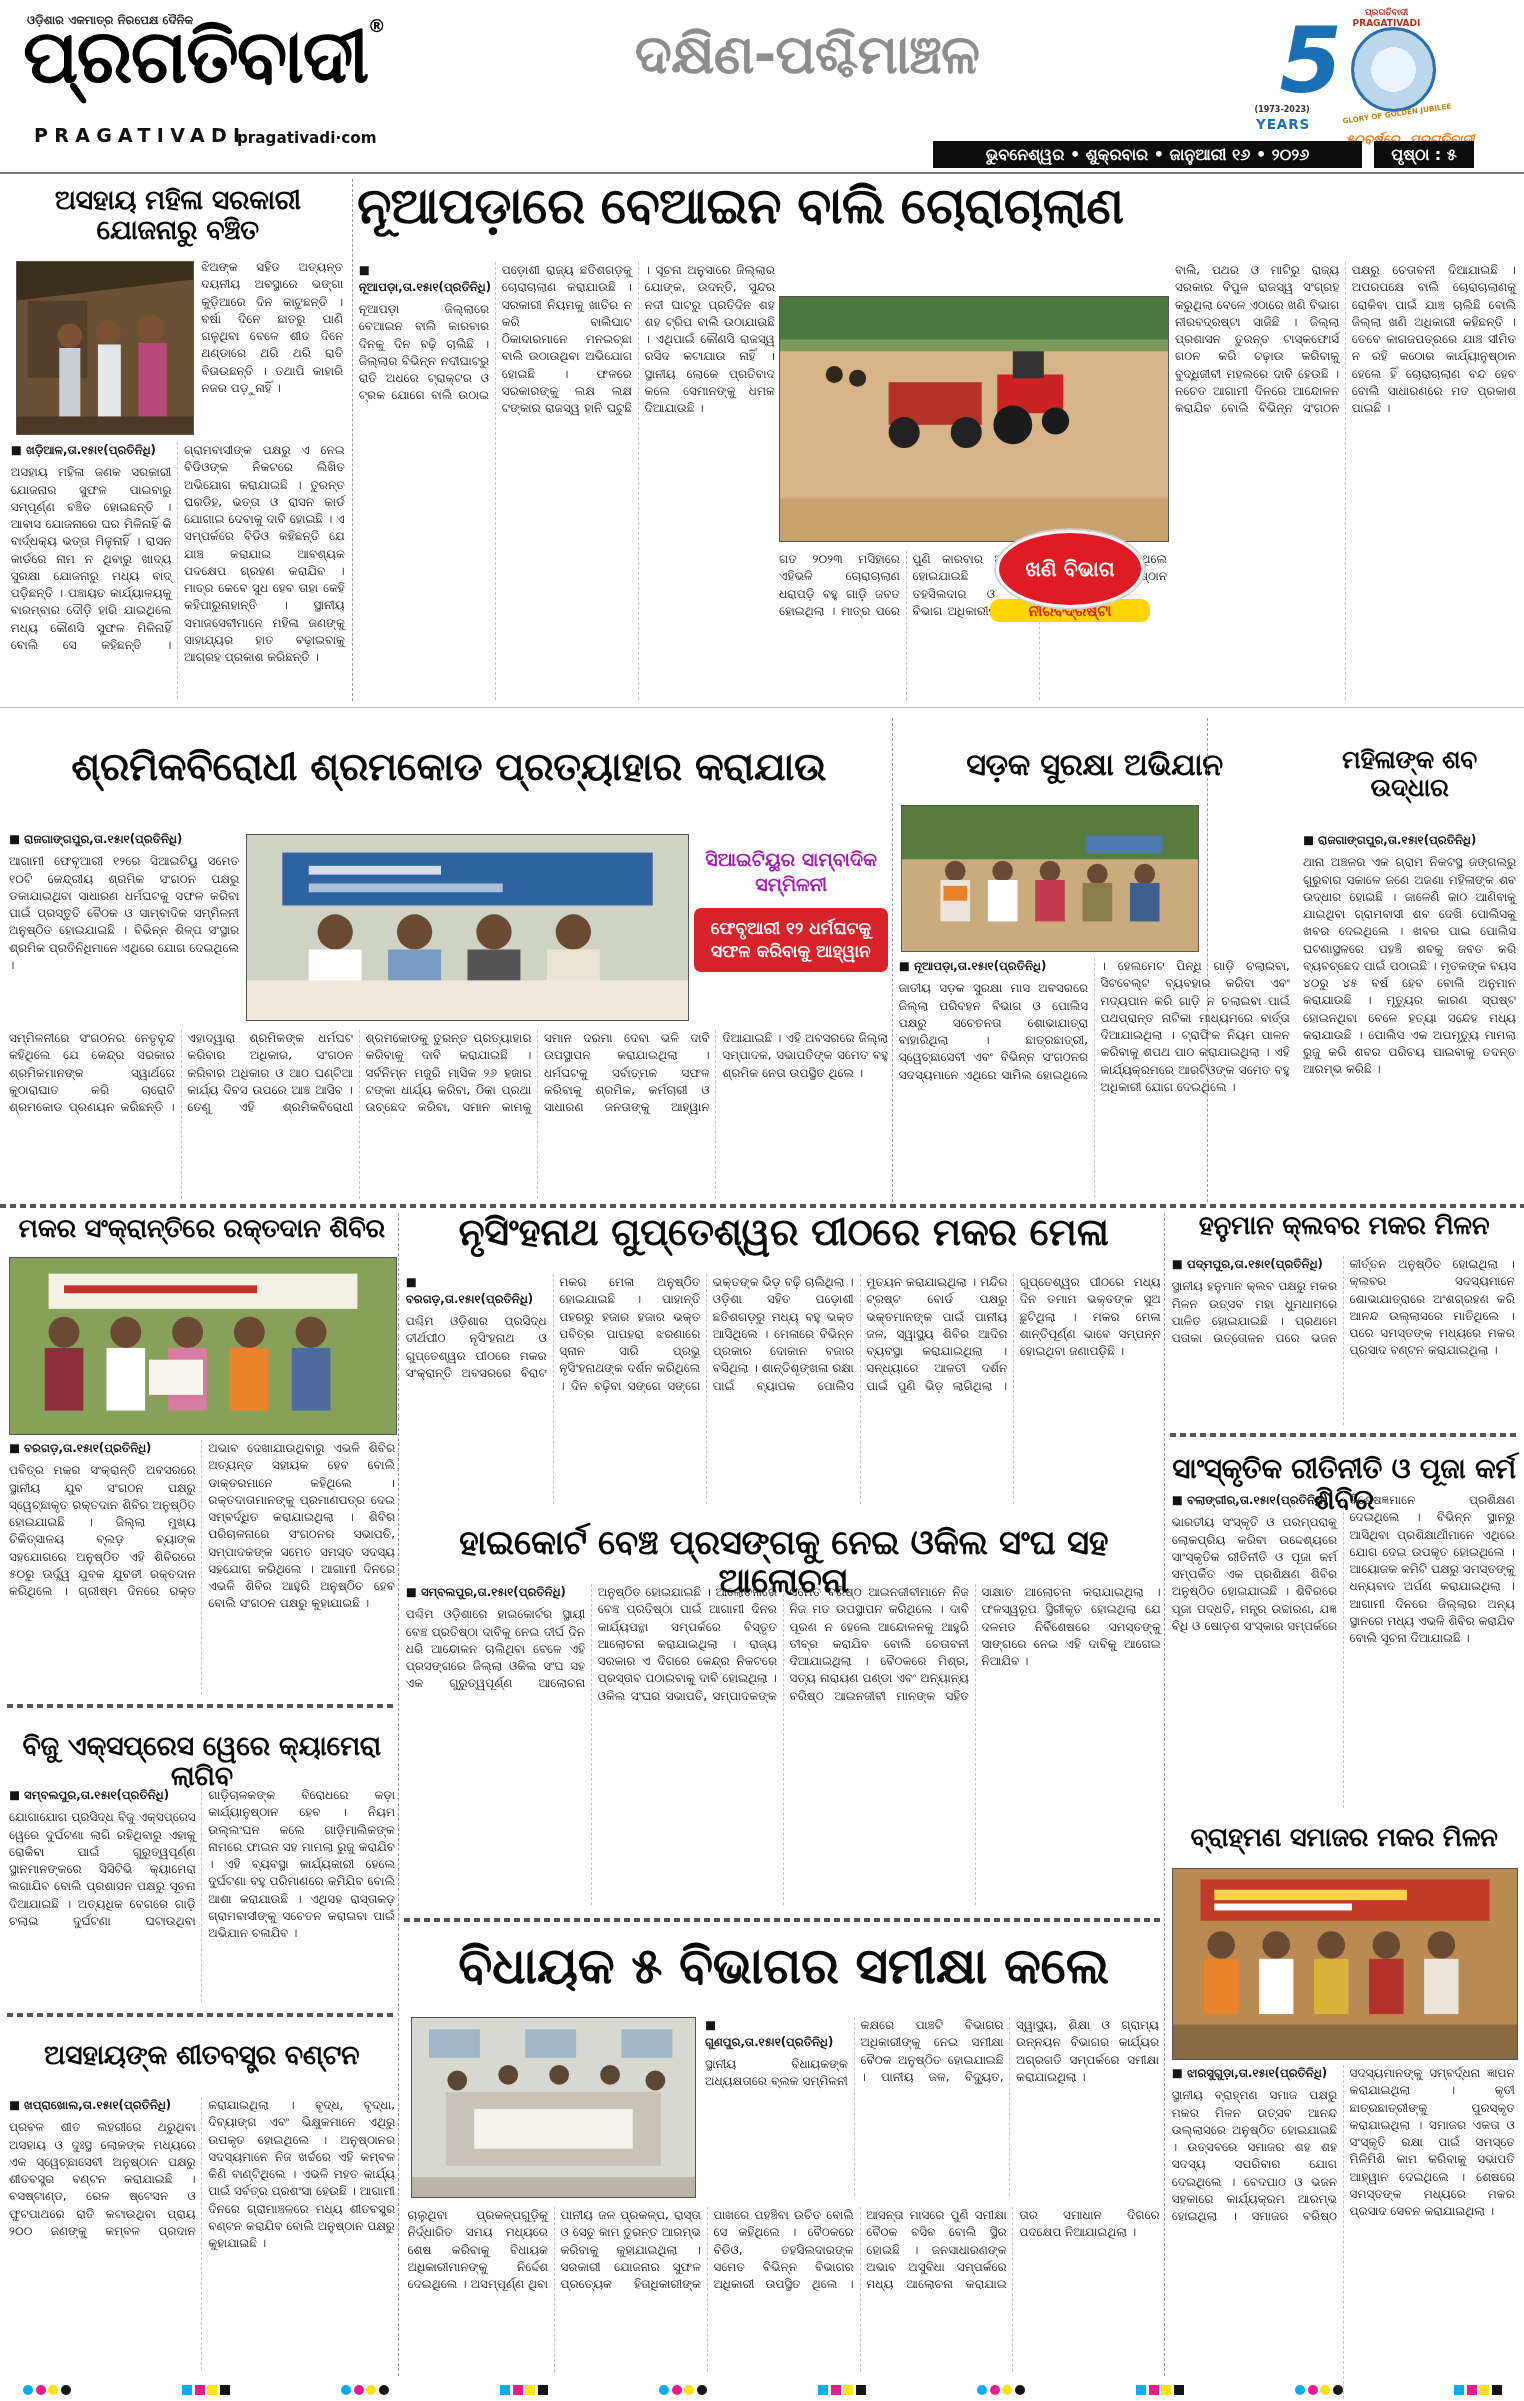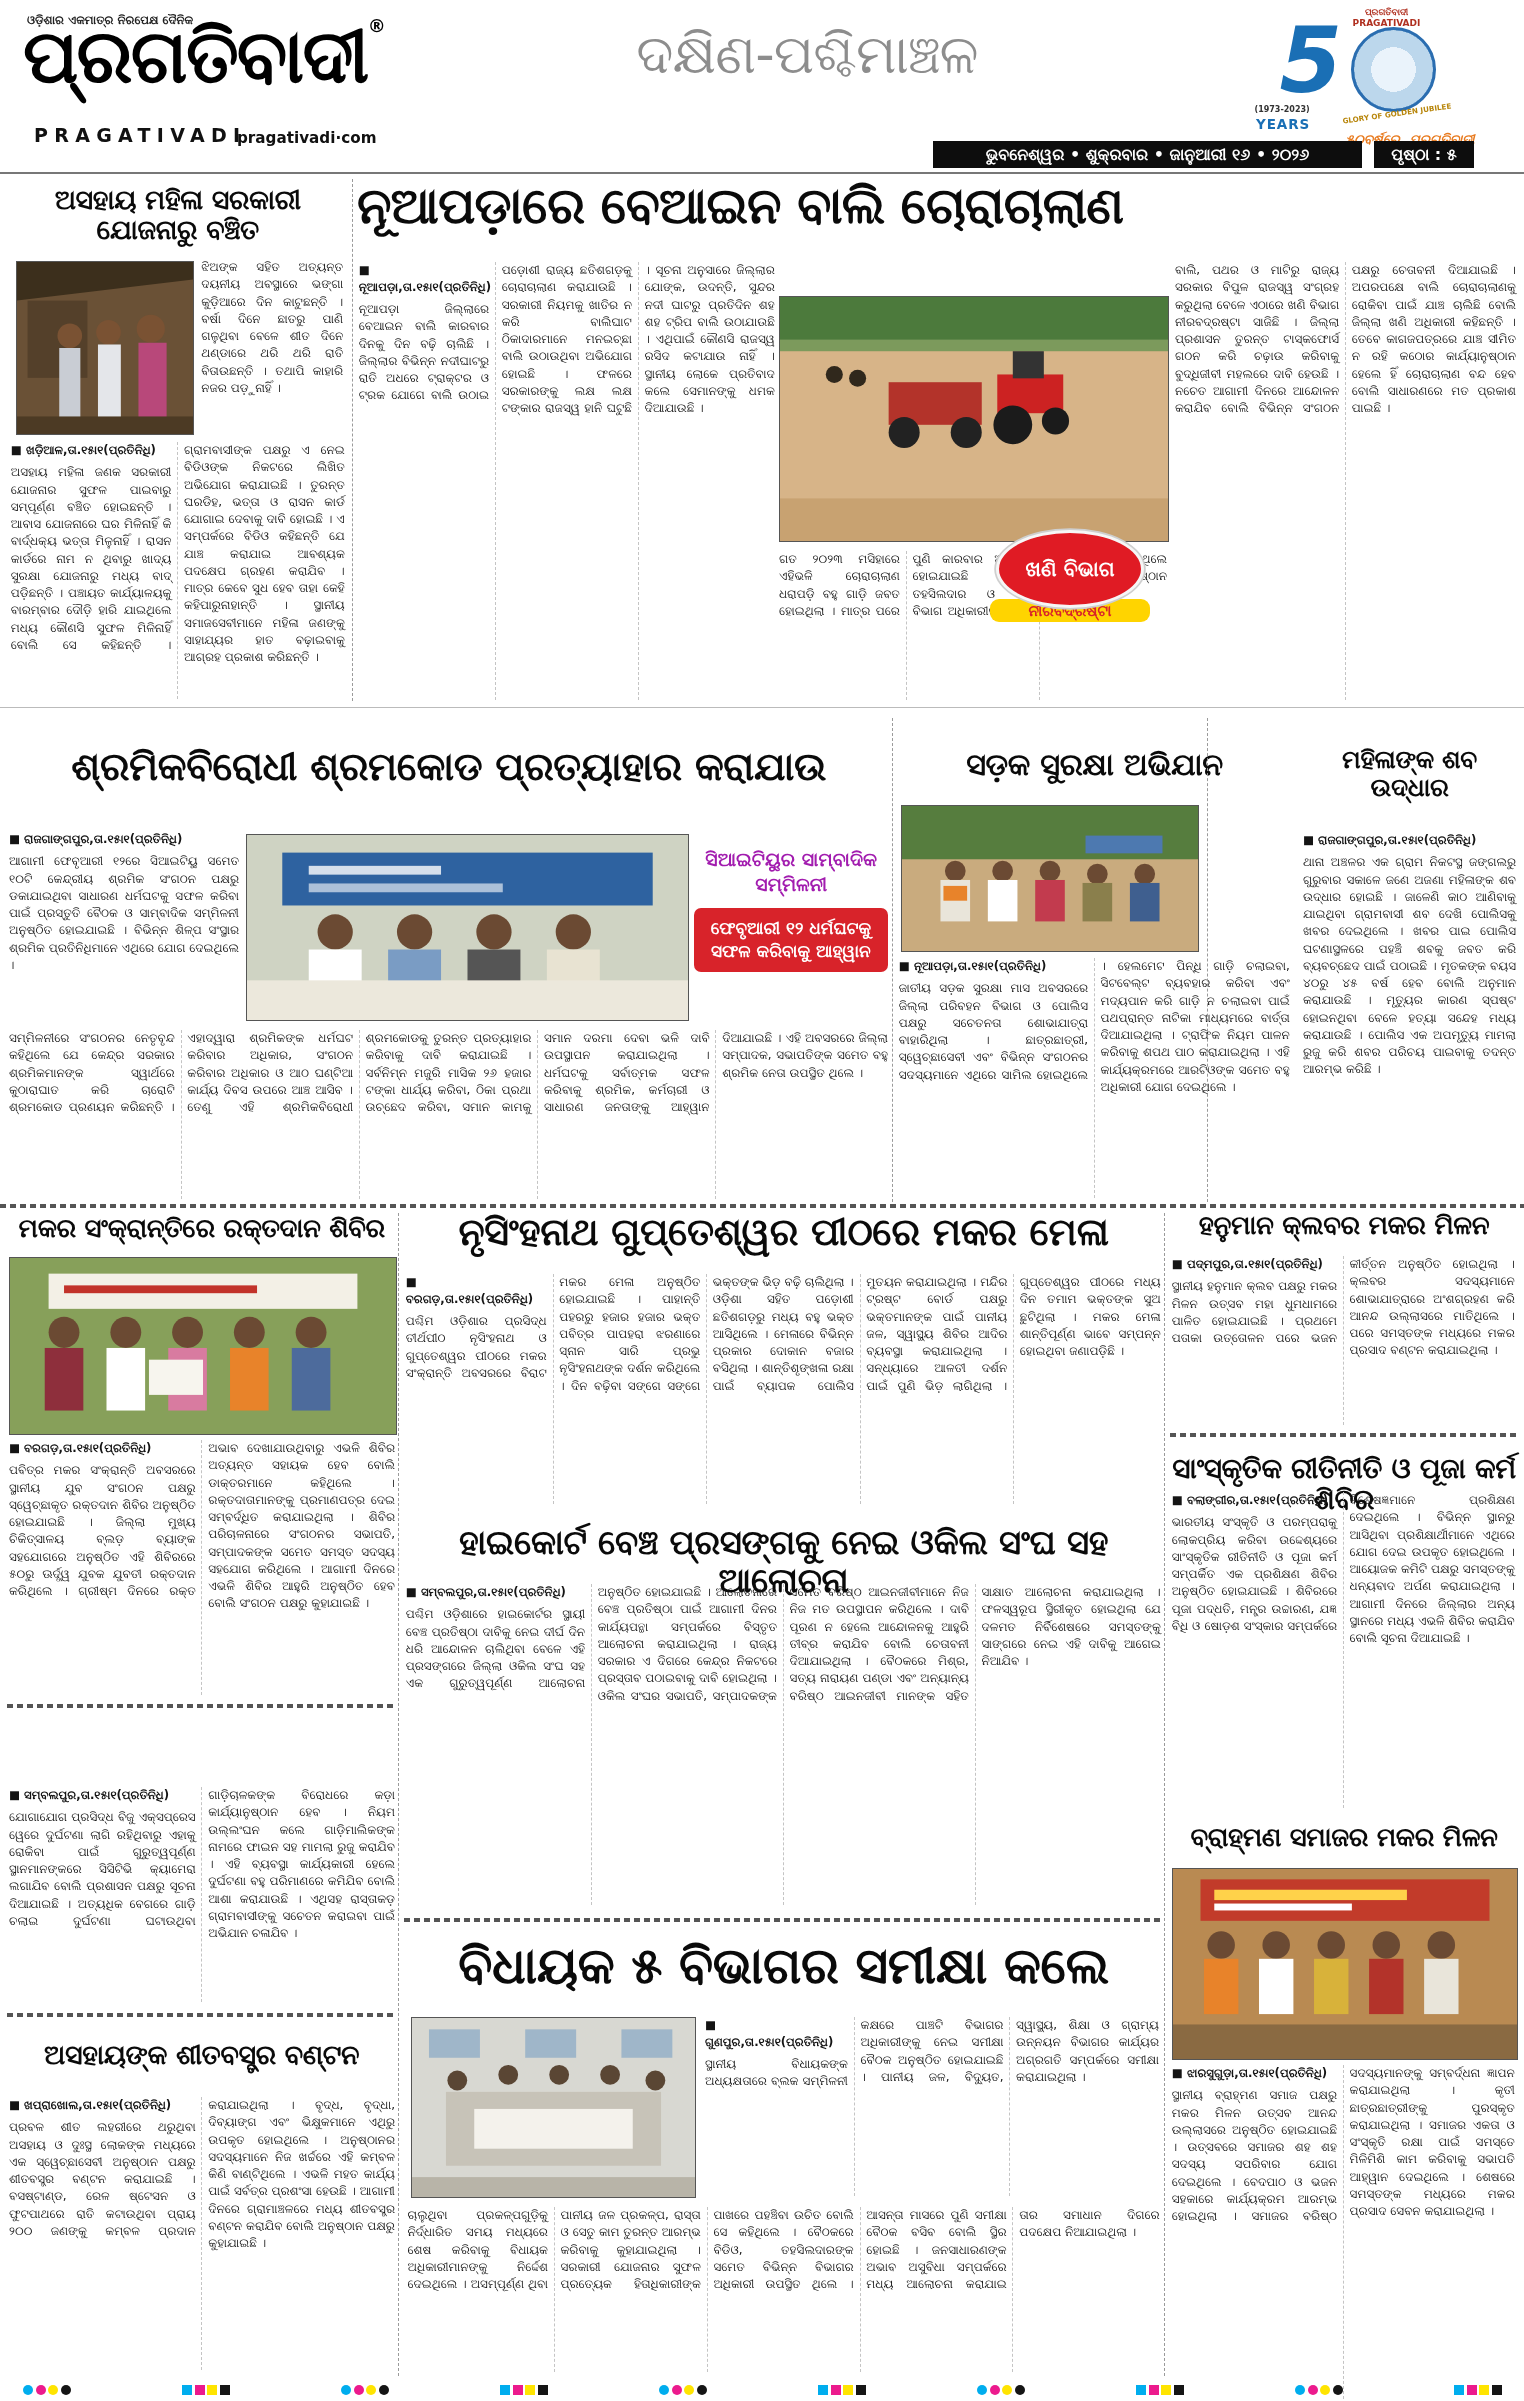--- a/index.html
+++ b/index.html
@@ -6,21 +6,21 @@
   .page{position:relative;width:1525px;height:2401px;background:#ffffff;
         font-family:"DejaVu Sans",sans-serif;color:#151515;overflow:hidden;margin:0 auto;}
   
   .tagline{position:absolute;left:27px;top:12.6px;font-size:11.7px;font-weight:bold;color:#222;}
   .logo-odia{position:absolute;left:23px;top:16px;font-size:74px;font-weight:900;color:#000;
              letter-spacing:-1.8px;line-height:1.1;}
   .logo-reg{font-size:18px;vertical-align:top;}
   .logo-latin{position:absolute;left:34px;top:124px;font-size:19px;font-weight:bold;letter-spacing:6.3px;color:#111;}
   .website{position:absolute;left:237px;top:129px;font-size:15.2px;font-weight:bold;color:#111;}
   .edition{position:absolute;left:466px;top:23px;width:682px;text-align:center;
-           font-size:54px;font-weight:400;color:#8d8d8d;letter-spacing:-0.9px;}
+           font-size:54px;font-weight:700;color:#8d8d8d;letter-spacing:-0.9px;}
   .anniv{position:absolute;right:30.5px;top:5.4px;width:269px;height:163px;}
   .anniv-brand{position:absolute;right:54px;top:1.8px;font-size:9px;font-weight:bold;color:#b03020;text-align:center;width:108px;}
   .anniv-5{position:absolute;left:54px;top:10.8px;font-size:90px;font-weight:900;font-style:italic;color:#1a6fb5;line-height:1;}
   .anniv-circle{position:absolute;right:59px;top:21.5px;width:79px;height:79px;border-radius:50%;
                 border:3.6px solid #2a6db0;background:radial-gradient(circle at 50% 50%, #eaf3fb 0 40%, #bcd7ec 40% 70%, #8fb9dd 70% 100%);}
   .anniv-range{position:absolute;left:29px;top:100px;font-size:8px;color:#333;font-weight:bold;}
   .anniv-years{position:absolute;left:30.5px;top:111px;font-size:13.5px;font-weight:800;color:#1a6fb5;letter-spacing:0.9px;}
   .anniv-glory{position:absolute;right:43px;top:104px;font-size:7.2px;color:#b8860b;font-weight:bold;transform:rotate(-8deg);}
   .anniv-slogan{position:absolute;right:20px;top:126px;font-size:13.5px;font-weight:bold;color:#e87a1e;font-style:italic;}
   .date-strip{position:absolute;left:933px;top:141px;width:429px;height:27px;background:#0d0d0d;color:#fff;
@@ -239,20 +239,21 @@
       </svg>
     </div>
     <div class="flow" style="left:1.8px;top:231px;width:386px;height:255px;column-count:2;">
       <p class="bl">■ ବରଗଡ଼,ତା.୧୫ା୧(ପ୍ରତିନିଧି)</p>
       <p>ପବିତ୍ର ମକର ସଂକ୍ରାନ୍ତି ଅବସରରେ ସ୍ଥାନୀୟ ଯୁବ ସଂଗଠନ ପକ୍ଷରୁ ସ୍ୱେଚ୍ଛାକୃତ ରକ୍ତଦାନ ଶିବିର ଅନୁଷ୍ଠିତ ହୋଇଯାଇଛି । ଜିଲ୍ଲା ମୁଖ୍ୟ ଚିକିତ୍ସାଳୟ ବ୍ଲଡ଼ ବ୍ୟାଙ୍କ ସହଯୋଗରେ ଅନୁଷ୍ଠିତ ଏହି ଶିବିରରେ ୫୦ରୁ ଊର୍ଦ୍ଧ୍ୱ ଯୁବକ ଯୁବତୀ ରକ୍ତଦାନ କରିଥିଲେ । ଗ୍ରୀଷ୍ମ ଦିନରେ ରକ୍ତ ଅଭାବ ଦେଖାଯାଉଥିବାରୁ ଏଭଳି ଶିବିର ଅତ୍ୟନ୍ତ ସହାୟକ ହେବ ବୋଲି ଡାକ୍ତରମାନେ କହିଥିଲେ । ରକ୍ତଦାତାମାନଙ୍କୁ ପ୍ରମାଣପତ୍ର ଦେଇ ସମ୍ବର୍ଦ୍ଧିତ କରାଯାଇଥିଲା । ଶିବିର ପରିଚାଳନାରେ ସଂଗଠନର ସଭାପତି, ସମ୍ପାଦକଙ୍କ ସମେତ ସମସ୍ତ ସଦସ୍ୟ ସହଯୋଗ କରିଥିଲେ । ଆଗାମୀ ଦିନରେ ଏଭଳି ଶିବିର ଆହୁରି ଅନୁଷ୍ଠିତ ହେବ ବୋଲି ସଂଗଠନ ପକ୍ଷରୁ କୁହାଯାଇଛି ।</p>
     </div>
   </section>
 
   <section class="art" style="left:7.2px;top:1704px;width:389px;height:305px;">
     <div class="wavy" style="left:0;top:0;width:389px;"></div>
+    <h2 class="hl" style="top:27px;font-size:27px;">ବିଜୁ ଏକ୍ସପ୍ରେସ ୱେରେ କ୍ୟାମେରା ଲାଗିବ</h2>
     <div class="flow" style="left:1.8px;top:83px;width:386px;height:215px;column-count:2;">
       <p class="bl">■ ସମ୍ବଲପୁର,ତା.୧୫ା୧(ପ୍ରତିନିଧି)</p>
       <p>ଯୋଗାଯୋଗ ପ୍ରସିଦ୍ଧ ବିଜୁ ଏକ୍ସପ୍ରେସ ୱେରେ ଦୁର୍ଘଟଣା ଲାଗି ରହିଥିବାରୁ ଏହାକୁ ରୋକିବା ପାଇଁ ଗୁରୁତ୍ୱପୂର୍ଣ୍ଣ ସ୍ଥାନମାନଙ୍କରେ ସିସିଟିଭି କ୍ୟାମେରା ଲଗାଯିବ ବୋଲି ପ୍ରଶାସନ ପକ୍ଷରୁ ସୂଚନା ଦିଆଯାଇଛି । ଅତ୍ୟଧିକ ବେଗରେ ଗାଡ଼ି ଚଲାଇ ଦୁର୍ଘଟଣା ଘଟାଉଥିବା ଗାଡ଼ିଚାଳକଙ୍କ ବିରୋଧରେ କଡ଼ା କାର୍ଯ୍ୟାନୁଷ୍ଠାନ ହେବ । ନିୟମ ଉଲ୍ଲଂଘନ କଲେ ଗାଡ଼ିମାଲିକଙ୍କ ନାମରେ ଫାଇନ ସହ ମାମଲା ରୁଜୁ କରାଯିବ । ଏହି ବ୍ୟବସ୍ଥା କାର୍ଯ୍ୟକାରୀ ହେଲେ ଦୁର୍ଘଟଣା ବହୁ ପରିମାଣରେ କମିଯିବ ବୋଲି ଆଶା କରାଯାଉଛି । ଏଥିସହ ରାସ୍ତାକଡ଼ ଗ୍ରାମବାସୀଙ୍କୁ ସଚେତନ କରାଇବା ପାଇଁ ଅଭିଯାନ ଚଳାଯିବ ।</p>
     </div>
   </section>
 
   <section class="art" style="left:7.2px;top:2013px;width:389px;height:366px;">
     <div class="wavy" style="left:0;top:0;width:389px;"></div>
     <h2 class="hl" style="top:27px;font-size:27px;">ଅସହାୟଙ୍କ ଶୀତବସ୍ତ୍ର ବଣ୍ଟନ</h2>
     <div class="flow" style="left:1.8px;top:84px;width:386px;height:273px;column-count:2;">

